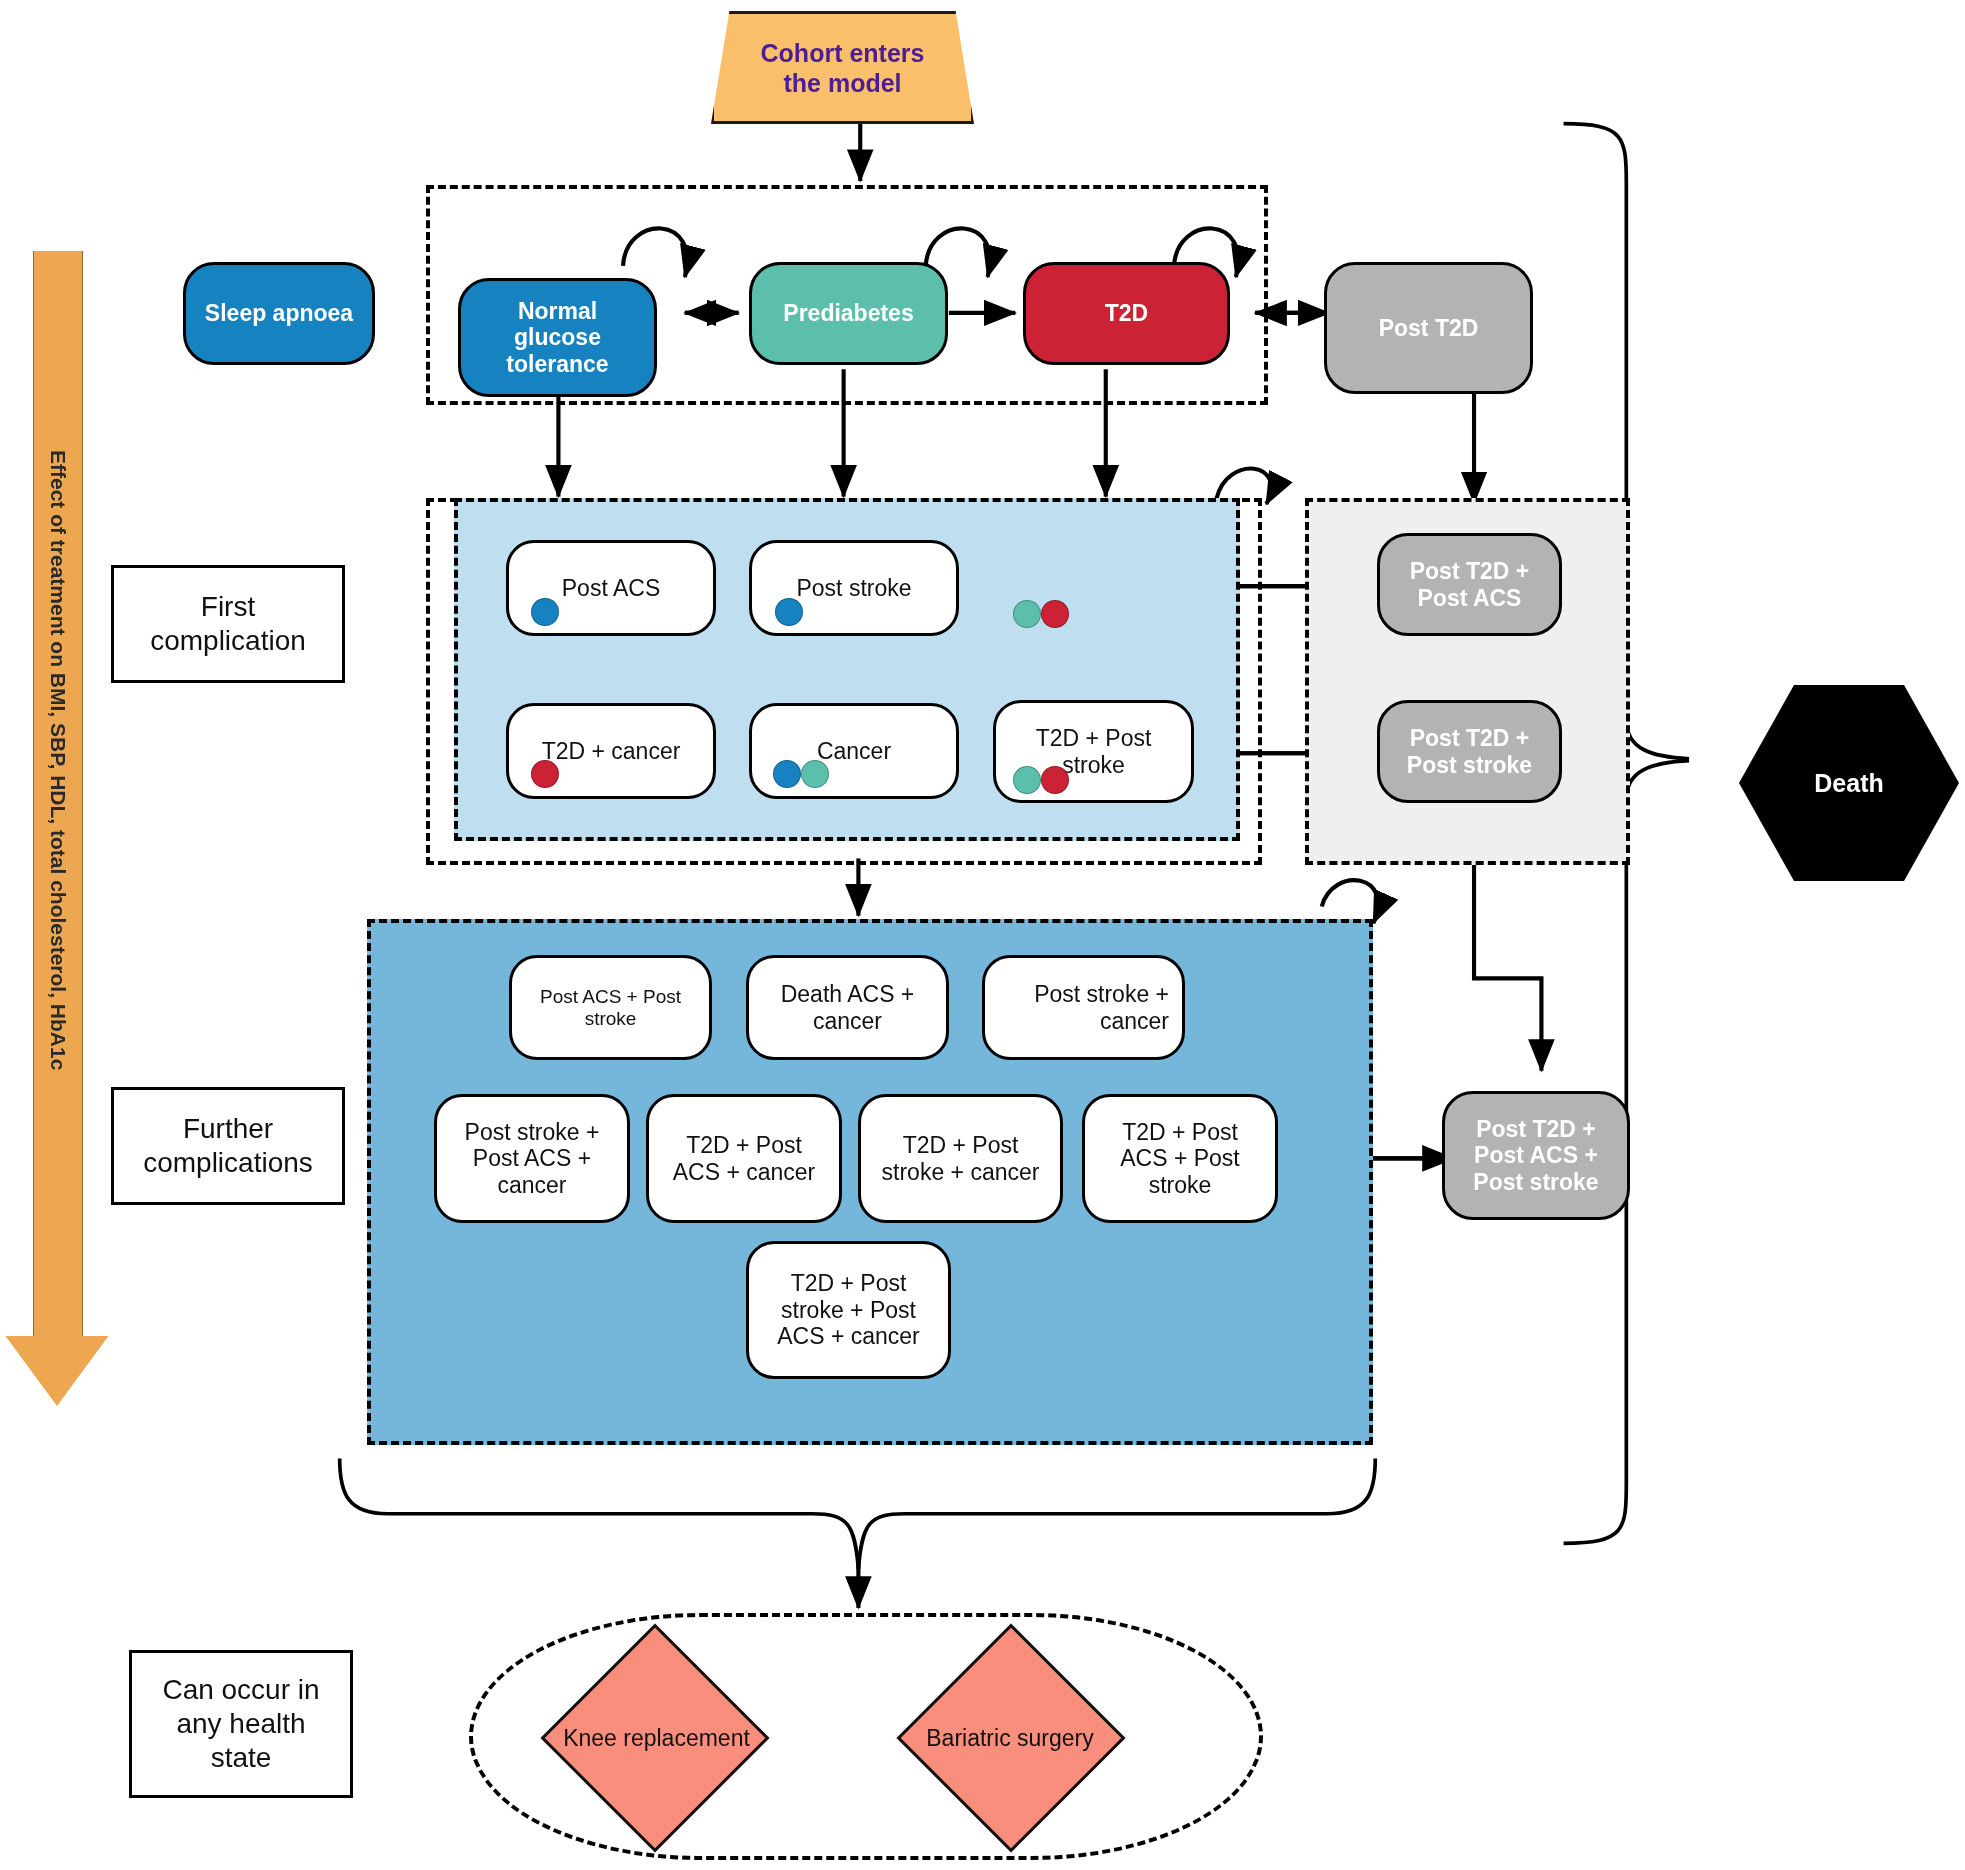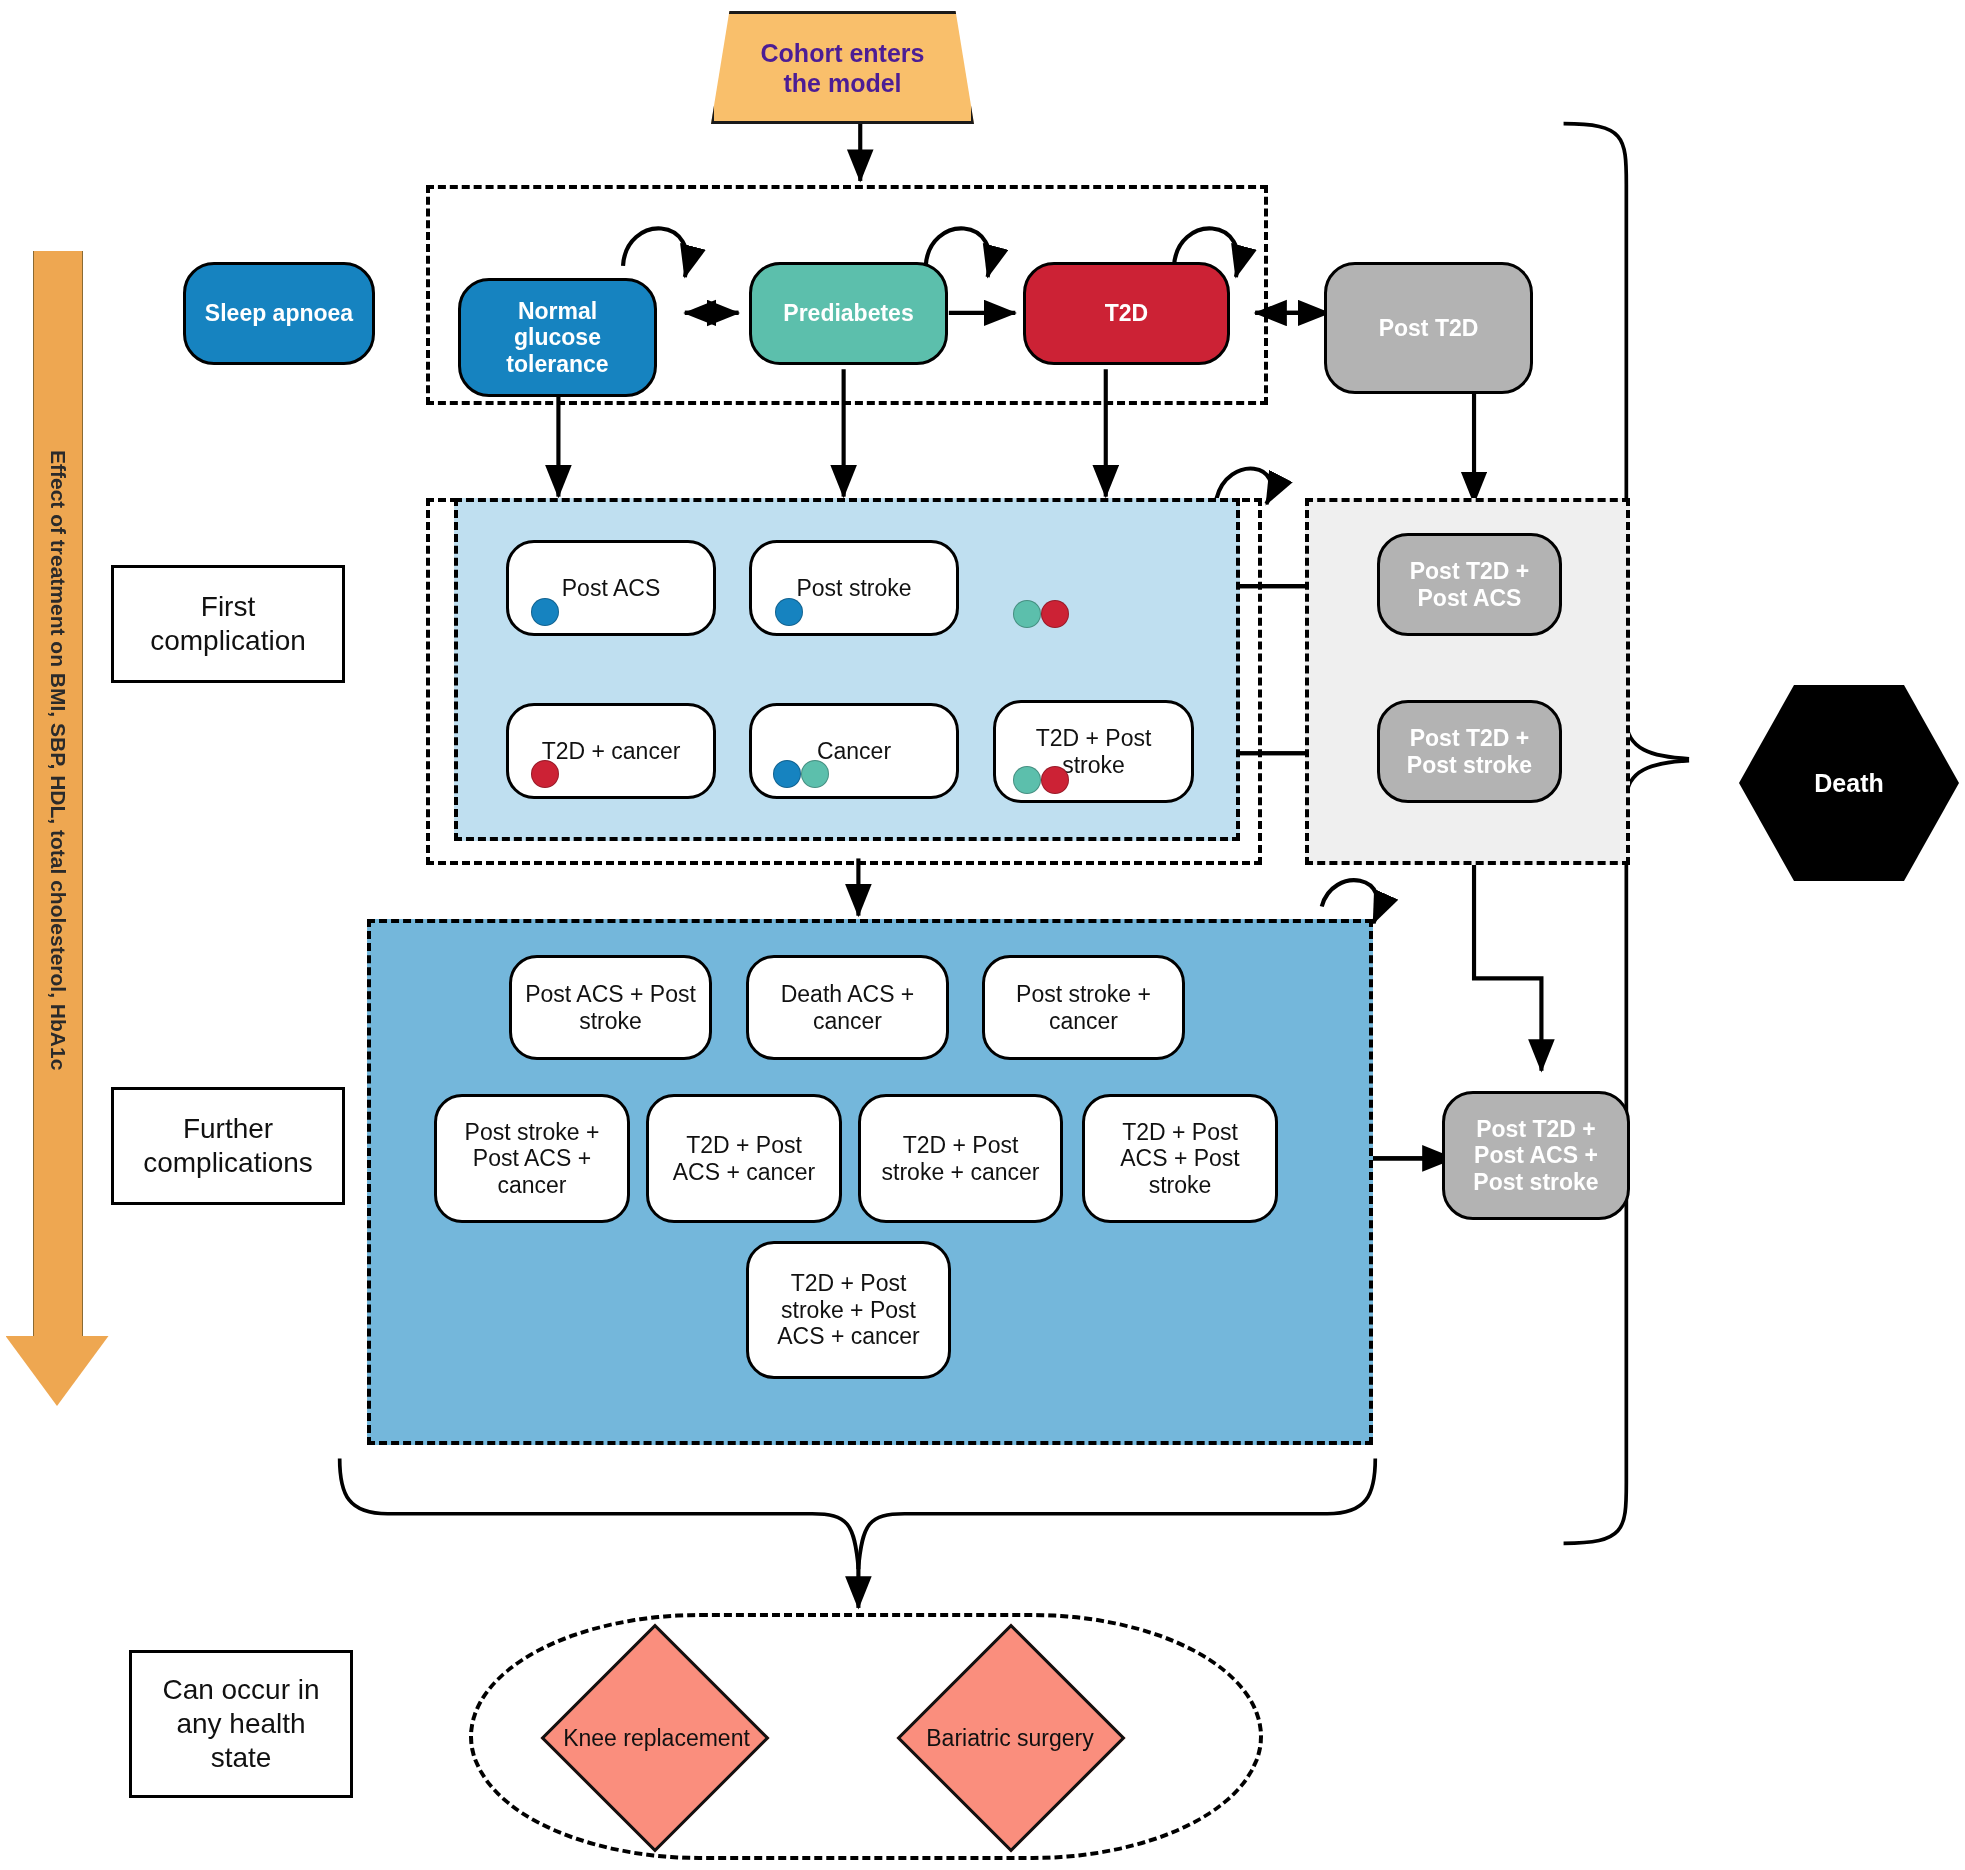--- a/index.html
+++ b/index.html
@@ -205,27 +205,27 @@
   <div class="node grey" style="left:1377px;top:533px;width:185px;height:103px;font-size:23px;padding:0 13px;">
     <span>Post T2D + Post ACS</span>
   </div>
 
   <div class="node grey" style="left:1377px;top:700px;width:185px;height:103px;font-size:23px;padding:0 13px;">
     <span>Post T2D + Post stroke</span>
   </div>
 
   <div class="dashbox midblue" style="left:367px;top:919px;width:1006px;height:526px;"></div>
 
-  <div class="node white" style="left:509px;top:955px;width:203px;height:105px;font-size:23px;padding:0 13px;">
+  <div class="node white" style="left:509px;top:955px;width:203px;height:105px;font-size:19px;padding:0 13px;">
     <span>Post ACS + Post stroke</span>
   </div>
   <div class="node white" style="left:746px;top:955px;width:203px;height:105px;font-size:23px;padding:0 13px;">
     <span>Death ACS + cancer</span>
   </div>
-  <div class="node white" style="left:982px;top:955px;width:203px;height:105px;font-size:23px;padding:0 26px;">
+  <div class="node white" style="left:982px;top:955px;width:203px;height:105px;font-size:23px;padding:0 13px;text-align:right;">
     <span>Post stroke + cancer</span>
   </div>
 
   <div class="node white" style="left:434px;top:1094px;width:196px;height:129px;font-size:23px;padding:0 11px;">
     <span>Post stroke + Post ACS + cancer</span>
   </div>
   <div class="node white" style="left:646px;top:1094px;width:196px;height:129px;font-size:23px;padding:0 11px;">
     <span>T2D + Post ACS + cancer</span>
   </div>
   <div class="node white" style="left:858px;top:1094px;width:205px;height:129px;font-size:23px;padding:0 11px;">

